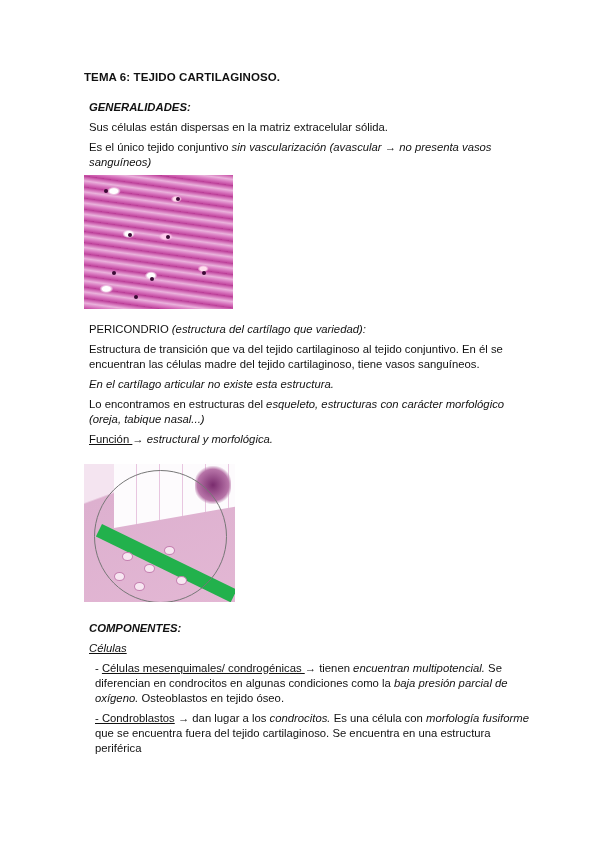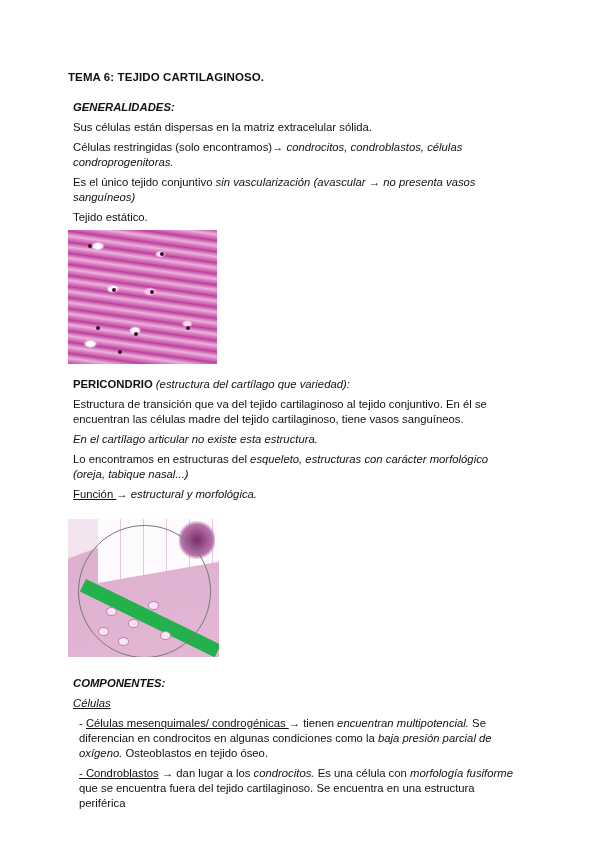--- a/index.html
+++ b/index.html
@@ -1,37 +1,37 @@
 <!DOCTYPE html>
 <html><head>
   <meta charset="utf-8">
   <style>
     html, body { margin: 0; padding: 0; background: #ffffff; }
     body { width: 600px; height: 848px; position: relative; overflow: hidden;
            font-family: "Liberation Sans", sans-serif; color: #111; font-size: 11.3px; line-height: 15px; }
-    .page { position: absolute; left: 68px; top: 70px; width: 460px; }
+    .page { position: absolute; left: 84px; top: 70px; width: 460px; }
     .title { font-weight: bold; font-size: 11.5px; letter-spacing: 0.1px; margin: 0; }
     .section-head { font-weight: bold; font-style: italic; margin-top: 15px; }
     p { margin: 5px; }
     i { font-style: italic; }
     u { text-decoration: underline; }
     .micro1 { margin-top: 2px; width: 149px; height: 134px; position: relative; overflow: hidden;
       background:
         radial-gradient(ellipse 10px 6px at 20% 12%, #fff 40%, transparent 70%),
         radial-gradient(ellipse 8px 5px at 62% 18%, #fde 40%, transparent 70%),
         radial-gradient(ellipse 9px 6px at 30% 44%, #fff 40%, transparent 70%),
         radial-gradient(ellipse 10px 6px at 55% 46%, #fce 40%, transparent 70%),
         radial-gradient(ellipse 9px 6px at 45% 75%, #fff 40%, transparent 70%),
         radial-gradient(ellipse 8px 5px at 80% 70%, #fde 40%, transparent 70%),
         radial-gradient(ellipse 10px 6px at 15% 85%, #fff 40%, transparent 70%),
         repeating-linear-gradient(8deg, #c2479f 0px, #d978c0 3px, #eab2dc 6px, #d16ab5 9px, #b93c96 11px);
     }
     .micro1 .nuc { position: absolute; width: 4px; height: 4px; border-radius: 50%; background: #3a0a35; }
     .pericondrio-head { margin-top: 13px; }
-    .pericondrio-head b { font-weight: bold; }
+    .pericondrio-head b { font-weight: normal; }
     .micro2 { margin-top: 17px; width: 151px; height: 138px; position: relative; overflow: hidden;
       background: linear-gradient(160deg, #f4e4f0 0%, #f4e4f0 20%, #ddb0cf 21%, #e3b7d4 100%); }
     .micro2 .fat { position: absolute; left: 30px; top: 0; width: 121px; height: 64px;
       background: repeating-linear-gradient(90deg, #fdfbfd 0 22px, #e8c6e0 22px 23px); transform: skewY(-10deg); transform-origin: 0 100%; }
     .micro2 .dark { position: absolute; right: 4px; top: 2px; width: 36px; height: 38px; border-radius: 40%;
       background: radial-gradient(circle, #7a2c6e, #b774a8 60%, transparent 75%); }
     .micro2 .band { position: absolute; left: 18px; top: 60px; width: 150px; height: 14px; background: #22b14c;
       transform: rotate(26deg); transform-origin: 0 0; }
     .micro2 .circle { position: absolute; left: 10px; top: 6px; width: 131px; height: 131px; border: 1.2px solid #777; border-radius: 50%; }
     .micro2 .cell { position: absolute; width: 9px; height: 7px; border-radius: 50%; background: #f7e6f1; border: 1px solid #c47fb0; }
@@ -39,23 +39,21 @@
     .indent { padding-left: 6px; }
   </style>
 </head>
 <body>
 
 <div class="page">
   <p class="title">TEMA 6: TEJIDO CARTILAGINOSO.</p>
 
   <p class="section-head">GENERALIDADES:</p>
   <p>Sus células están dispersas en la matriz extracelular sólida.</p>
-  <p><span>Células restringidas (solo encontramos)→ </span><i>condrocitos, condroblastos, células condroprogenitoras.</i></p>
   <p><span>Es el único tejido conjuntivo </span><i>sin vascularización (avascular → no presenta vasos sanguíneos)</i></p>
-  <p>Tejido estático.</p>
 
   <div class="micro1" title="Micrografía de cartílago hialino teñida con H&amp;E">
     <span class="nuc" style="left:20px;top:14px"></span>
       <span class="nuc" style="left:92px;top:22px"></span>
     <span class="nuc" style="left:44px;top:58px"></span>
       <span class="nuc" style="left:82px;top:60px"></span>
     <span class="nuc" style="left:28px;top:96px"></span>
       <span class="nuc" style="left:66px;top:102px"></span>
     <span class="nuc" style="left:118px;top:96px"></span>
       <span class="nuc" style="left:50px;top:120px"></span>

